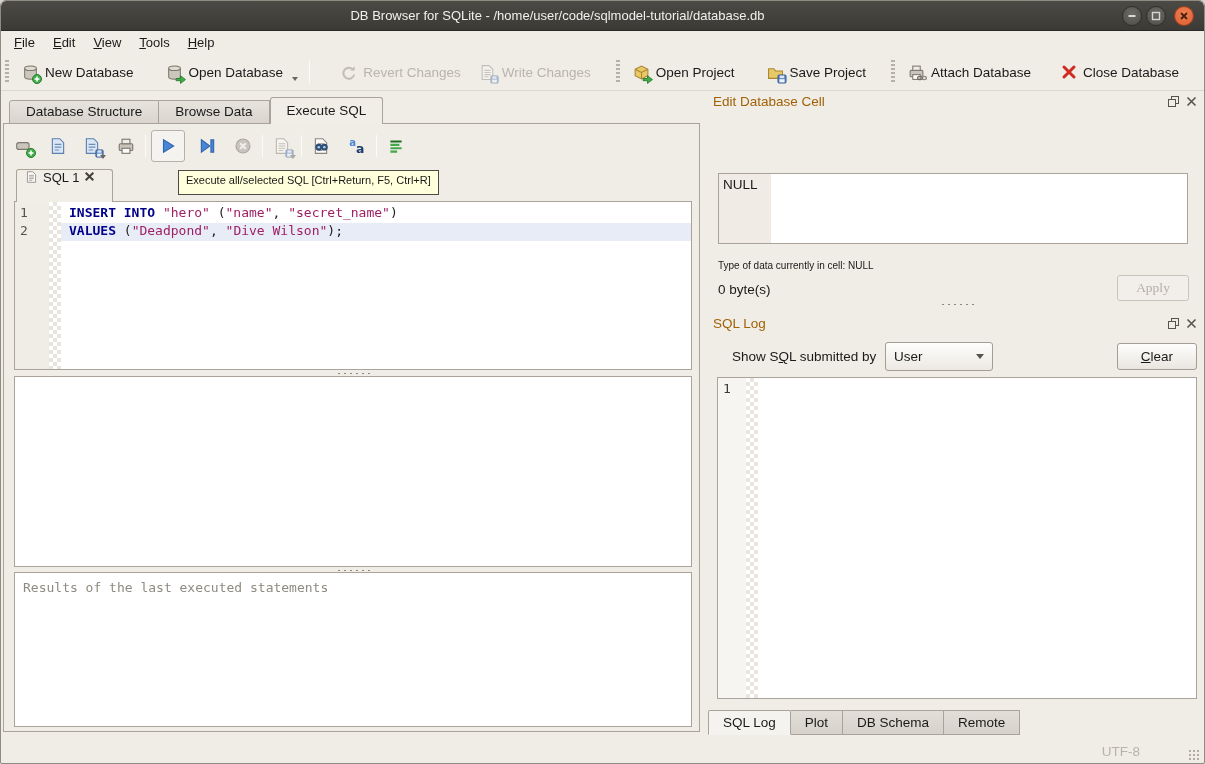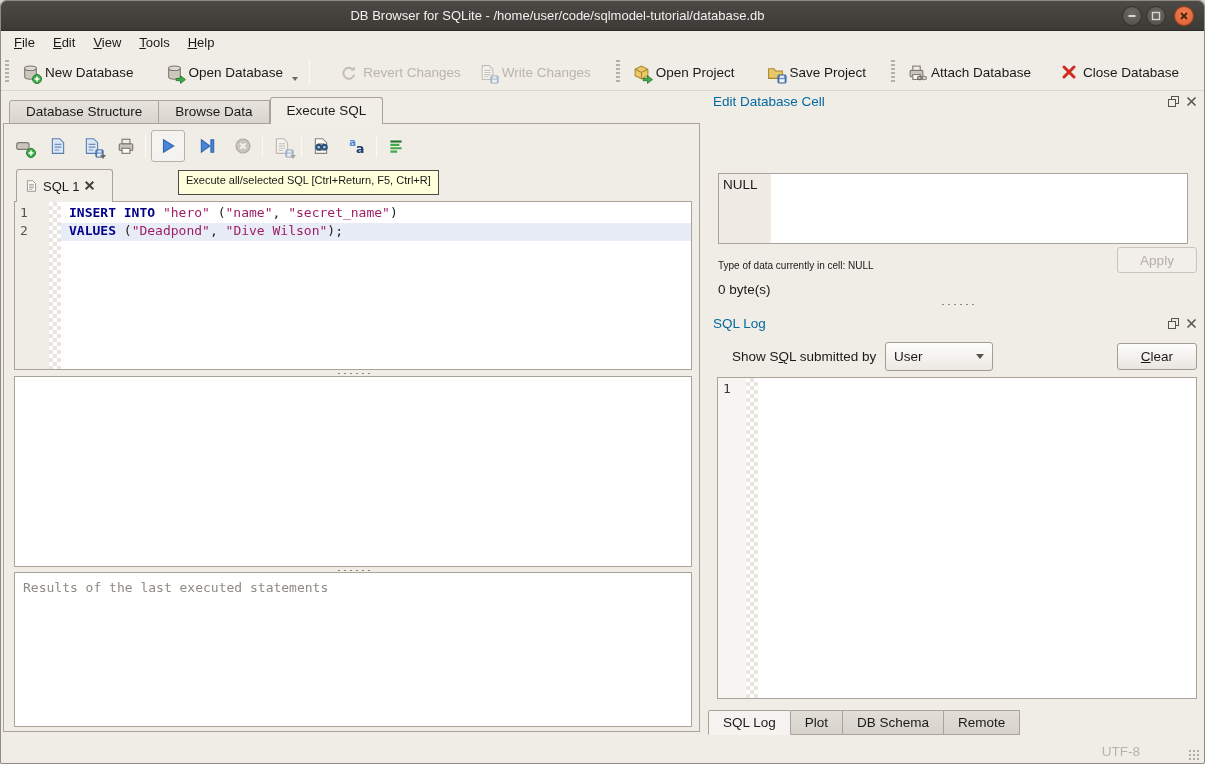--- a/index.html
+++ b/index.html
@@ -52,21 +52,21 @@
     border:1px solid #a9a399; background:#f0ece6; z-index:1; }
   #sql-toolbar { position:absolute; left:6px; top:5px; height:34px; display:flex; align-items:center; }
   .sbtn { width:28px; height:28px; display:flex; align-items:center; justify-content:center; position:relative; }
   .sbtn.hovered { border:1px solid #b6b0a8; border-radius:3px; background:#f5f3ef; width:34px; height:32px; }
   .drop-caret { position:absolute; right:0px; bottom:1px; width:0; height:0;
     border-left:3px solid transparent; border-right:3px solid transparent; border-top:4px solid #6b675f; }
   .ssep { width:1px; height:22px; margin:0 5px; background:#c8c3bb; border-right:1px solid #fbfaf8; }
 
   #sql-tab { position:absolute; left:12px; top:45px; width:97px; height:33px; background:#f1eee8;
     border:1px solid #a9a399; border-bottom:none; border-radius:3px 3px 0 0;
-    display:flex; align-items:center; gap:5px; padding:0 8px; z-index:2; }
+    display:flex; align-items:flex-start; gap:5px; padding:0 8px; z-index:2; }
   #sql-tab .close-x { color:#4a4843; font-weight:bold; font-size:13px; }
 
   #editor { position:absolute; left:10px; top:77px; width:678px; height:169px;
     border:1px solid #a9a399; background:#fff; overflow:hidden; }
   .ed-col-gutter { position:absolute; left:0; top:0; bottom:0; width:34px; background:#f0ece6; }
   .ed-col-fold { position:absolute; left:34px; top:0; bottom:0; width:12px; background-color:#fff;
     background-image:conic-gradient(#e9e5de 25%,transparent 0 50%,#e9e5de 0 75%,transparent 0);
     background-size:8px 8px; }
   #editor-lines { position:absolute; left:0; top:3px; right:0; }
   .ed-row { display:flex; height:18px; font-family:"DejaVu Sans Mono",monospace; font-size:13px; }
@@ -85,21 +85,21 @@
   .dots { width:34px; height:3px;
     background-image:radial-gradient(circle, #8d887f 1px, transparent 1.1px); background-size:6px 3px; }
   #mid-pane { position:absolute; left:10px; top:252px; width:678px; height:191px;
     border:1px solid #a9a399; background:#fff; }
   #results-pane { position:absolute; left:10px; top:448px; width:678px; height:155px;
     border:1px solid #a9a399; background:#fff; padding:7px 8px;
     font-family:"DejaVu Sans Mono",monospace; font-size:13px; color:#8f8b83; }
 
   
   #dock { position:absolute; left:707px; top:90px; width:498px; height:645px; }
-  .dock-title { position:absolute; left:5px; font-size:13.5px; color:#0369a1; }
+  .dock-title { position:absolute; left:5px; font-size:13.5px; color:#a16207; }
   .dock-btns { position:absolute; right:8px; display:flex; gap:5px; }
   .dbtn { width:13px; height:13px; display:flex; align-items:center; justify-content:center; }
 
   .combo { background:linear-gradient(#fdfdfc,#ecE9e3); border:1px solid #a39d93; border-radius:3px;
     display:flex; align-items:center; justify-content:space-between; padding:0 8px; font-size:13.5px; }
   .combo .arr { width:0; height:0; border-left:4px solid transparent; border-right:4px solid transparent;
     border-top:5px solid #57544d; margin-left:10px; }
   .pushbtn { background:linear-gradient(#fdfdfc,#e9e6e0); border:1px solid #a39d93; border-radius:3px;
     display:flex; align-items:center; justify-content:center; font-size:13.5px; }
   .pushbtn.disabled { background:#f2efeb; border-color:#c9c4bc; color:#b4afa7; }
@@ -112,21 +112,21 @@
     background:#dedad3; border:1px solid #a39d93; border-radius:3px;
     display:flex; align-items:center; justify-content:center; }
 
   #cell-editor { position:absolute; left:10px; top:82px; width:470px; height:71px;
     border:1px solid #a9a399; background:#fff;text-align:center; }
   #cell-editor .null-strip { position:absolute; left:0; top:0; bottom:0; width:52px; background:#f0ebe4; }
   #cell-editor .null-text { position:absolute; left:4px; top:3px; font-size:13.5px; }
 
   #cell-type-label { position:absolute; left:10px; top:169px; font-size:10px; }
   #cell-size-label { position:absolute; left:10px; top:191px; font-size:13.5px; }
-  #apply-btn { position:absolute; left:409px; top:156px; width:80px; height:26px; }
+  #apply-btn { position:absolute; left:409px; top:184px; width:72px; height:26px;font-family:Liberation Serif, serif; }
   #dock-split { position:absolute; left:0; top:210px; width:100%; height:6px; display:flex; align-items:center; justify-content:center; }
 
   #log-filter-label { position:absolute; left:24px; top:258px; font-size:13.5px; }
   #log-filter-combo { position:absolute; left:177px; top:251px; width:108px; height:29px; }
   #clear-btn { position:absolute; left:409px; top:252px; width:80px; height:27px; font-size:13.5px; }
   #log-box { position:absolute; left:9px; top:286px; width:480px; height:322px;
     border:1px solid #a9a399; background:#fff; }
   #log-box .log-gutter { position:absolute; left:0; top:0; bottom:0; width:28px; background:#f7f5f1; }
   #log-box .log-fold { position:absolute; left:28px; top:0; bottom:0; width:12px; background-color:#fff;
     background-image:conic-gradient(#eae6df 25%,transparent 0 50%,#eae6df 0 75%,transparent 0); background-size:8px 8px; }

